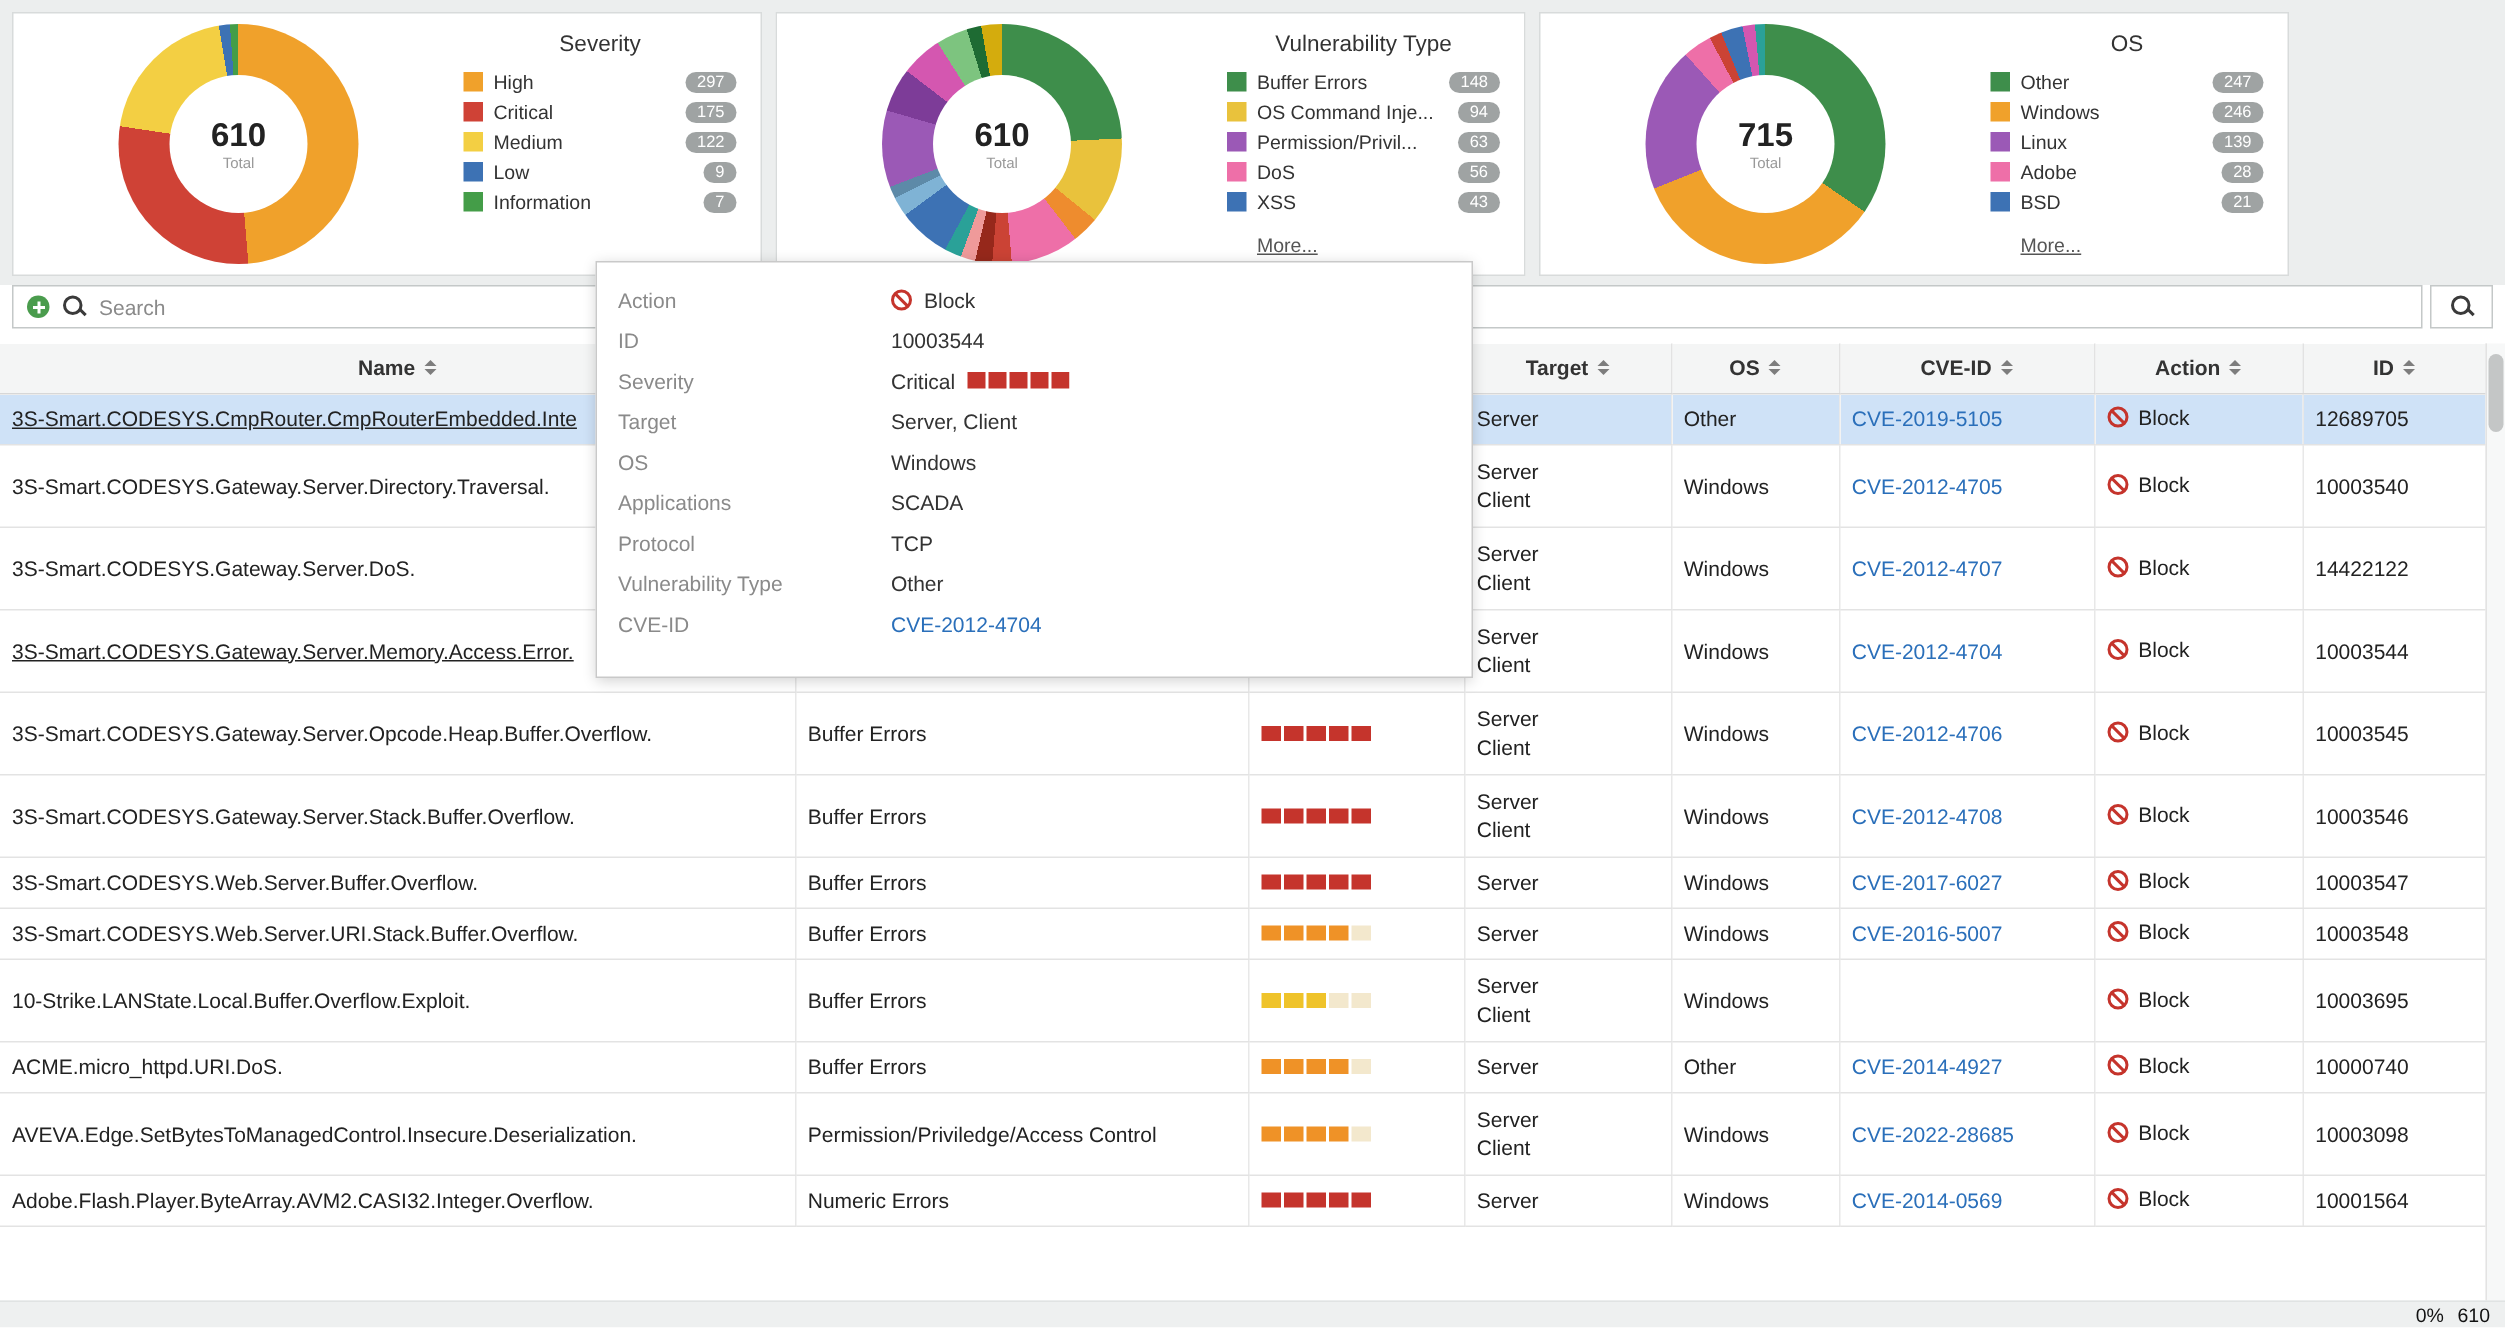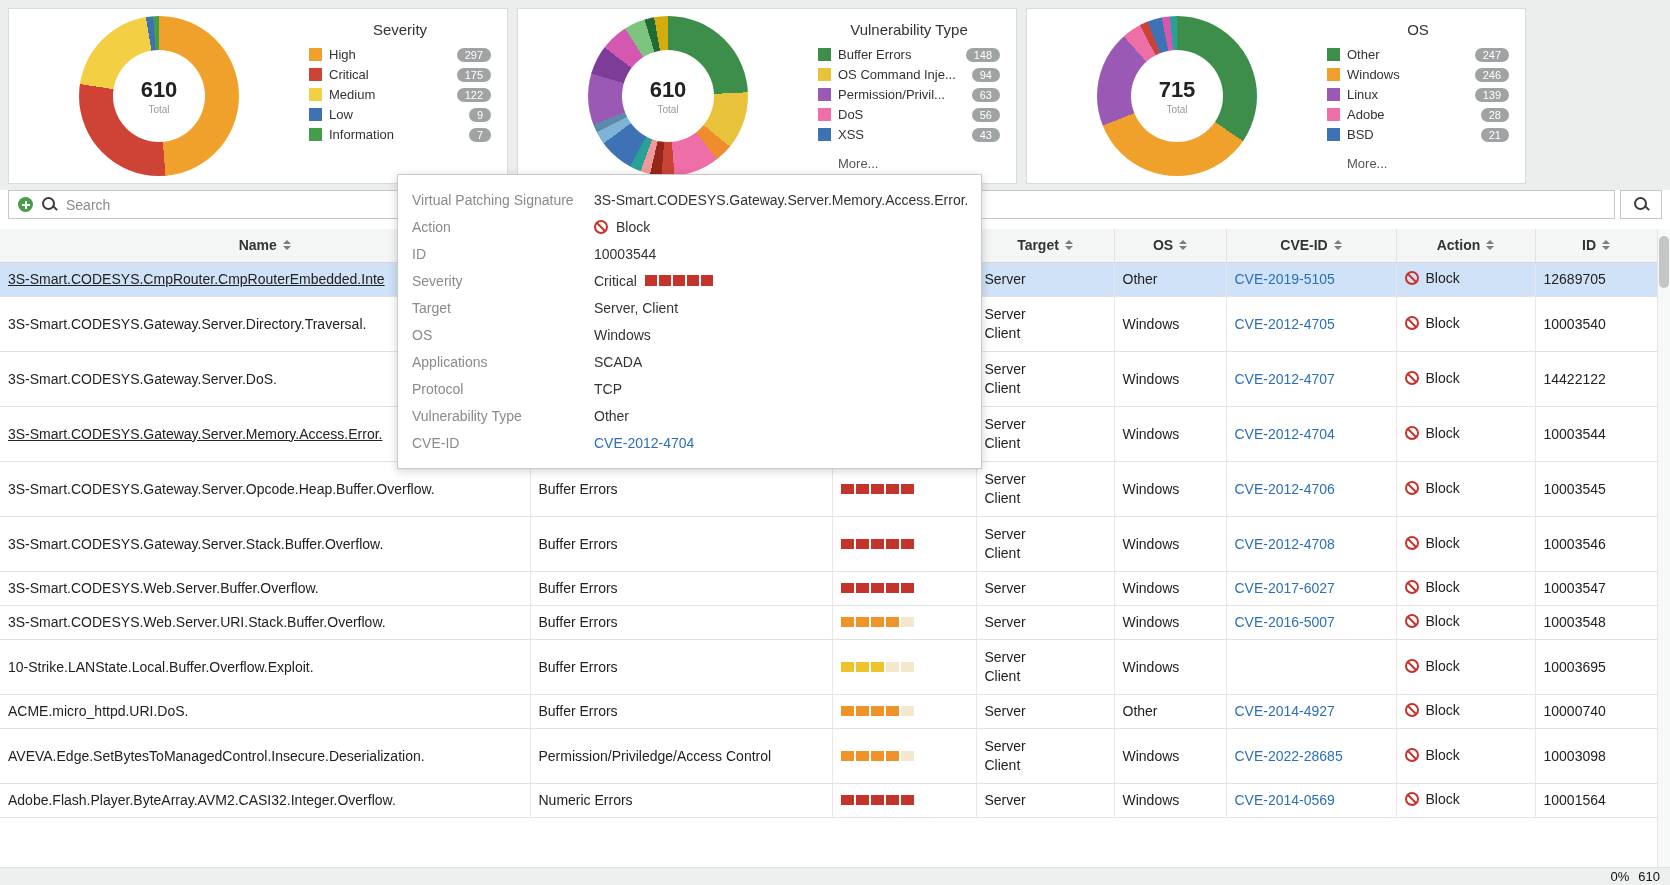--- a/index.html
+++ b/index.html
@@ -13,21 +13,21 @@
   .donut{width:160px;height:160px;border-radius:50%;display:flex;align-items:center;justify-content:center}
   .donut-hole{width:92px;height:92px;border-radius:50%;background:#fff;display:flex;flex-direction:column;align-items:center;justify-content:center}
   .donut-total{font-size:22px;font-weight:bold;color:#222}
   .donut-total-label{font-size:10px;color:#999;margin-top:1px}
   .legend{flex:1;padding:12px 16px 10px 0;align-self:flex-start}
   .legend-title{text-align:center;font-size:15px;color:#333;margin-bottom:9px}
   .legend-item{display:flex;align-items:center;margin-bottom:5px;font-size:13px;cursor:pointer}
   .legend-swatch{width:13px;height:13px;margin-right:7px;flex:none}
   .legend-label{flex:1;color:#333;white-space:nowrap;overflow:hidden}
   .legend-count{background:#9fa3a3;color:#fff;font-size:11px;border-radius:9px;padding:1px 8px;min-width:20px;text-align:center;flex:none}
-  .legend-more{font-size:13px;color:#555;cursor:pointer;margin-left:20px;margin-top:14px}
+  .legend-more{font-size:13px;color:#555;text-decoration:underline;cursor:pointer;margin-left:20px;margin-top:14px}
 
   
   .search-row{display:flex;gap:5px;padding:0 8px;background:#fff;align-items:center;height:29px}
   .search-box{flex:1;height:29px;border:1px solid #c4c8c8;display:flex;align-items:center;padding:0 9px;gap:8px;background:#fff}
   .search-input{border:none;outline:none;flex:1;font-size:14px;color:#ef4444;font-family:inherit;background:transparent}
   .search-input::placeholder{color:#8a8a8a}
   .search-btn{width:42px;height:29px;border:1px solid #c4c8c8;background:#fff;display:flex;align-items:center;justify-content:center;cursor:pointer;flex:none}
   .mag{position:relative;width:17px;height:17px;flex:none;display:inline-block}
   .mag::before{content:'';position:absolute;left:1px;top:1px;width:9px;height:9px;border:2px solid #3a3a3a;border-radius:50%}
   .mag::after{content:'';position:absolute;left:11px;top:11px;width:6px;height:2px;background:#3a3a3a;transform:rotate(45deg)}
@@ -516,26 +516,20 @@
             </span></td>
           <td>10001564</td>
         </tr>
       </tbody>
   </table>
 </div>
 
 <div class="popup">
   <div>
       <div class="popup-field">
-        <div class="popup-label">Virtual Patching Signature</div>
-        <div class="popup-value">
-          <span>3S-Smart.CODESYS.Gateway.Server.Memory.Access.Error.</span>
-        </div>
-      </div>
-      <div class="popup-field">
         <div class="popup-label">Action</div>
         <div class="popup-value">
           <span class="block-icon"></span>
           <span>Block</span>
         </div>
       </div>
       <div class="popup-field">
         <div class="popup-label">ID</div>
         <div class="popup-value">
           <span>10003544</span>

